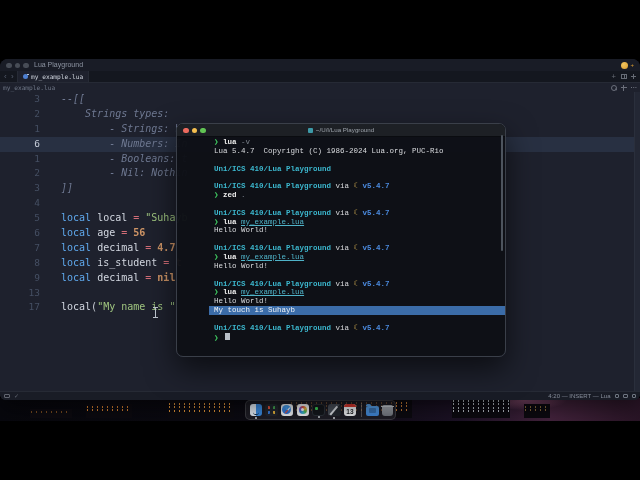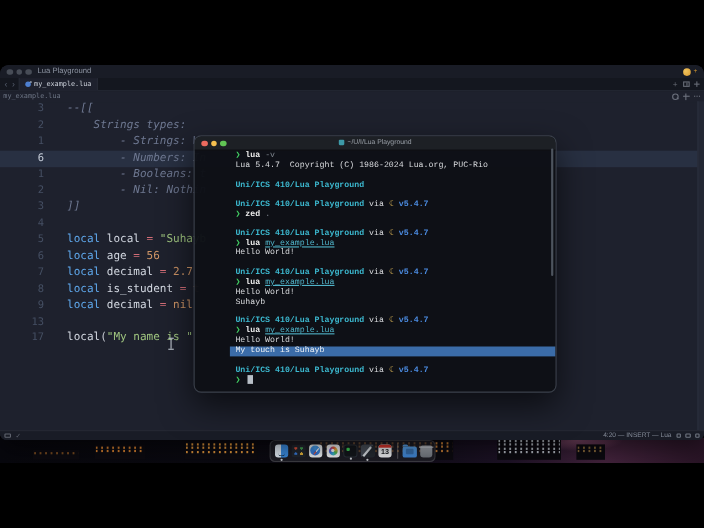--- a/index.html
+++ b/index.html
@@ -110,21 +110,21 @@
     font-family:"DejaVu Sans Mono",monospace;font-size:10px;}
   .crow{position:relative;height:14.9px;line-height:14.9px;white-space:pre;}
   .crow.current{background:#283042;}
   .gut{position:absolute;left:0;top:0;width:40px;text-align:right;color:#454f63;font-size:9.5px;}
   .crow.current .gut{color:#c6cdd9;}
   .code{position:absolute;left:61px;top:0;}
   .tk-cm{color:#6e7891;font-style:italic;}
   .tk-kw{color:#5fa8ec;}
   .tk-vr{color:#d2d7e0;}
   .tk-op{color:#d26d77;}
-  .tk-nm{color:#cf9566;}
+  .tk-nm{color:#cf9566;font-weight:bold;}
   .tk-st{color:#9fc57f;}
   .tk-pn{color:#c9cdd5;}
   .scroll-track{position:absolute;right:0;top:33px;bottom:8px;width:5px;background:#232734;
     border-left:1px solid #2a2f3c;}
   .ibeam{position:absolute;left:155px;top:249px;width:1px;height:9px;background:#c3cad4;z-index:6;}
   .ibeam::before,.ibeam::after{content:"";position:absolute;left:-2px;width:5px;height:1px;background:#c3cad4;}
   .ibeam::before{top:-1px}.ibeam::after{bottom:-1px}
 
   
   .zed-status{position:absolute;left:0;bottom:0;width:100%;height:8px;background:#191c26;
@@ -257,21 +257,21 @@
         <div class="crow" data-name="code-line"><span class="gut" data-name="line-number">3</span><span class="code"><span class="tk-cm">--[[</span></span></div>
         <div class="crow" data-name="code-line"><span class="gut" data-name="line-number">2</span><span class="code"><span class="tk-cm">    Strings types:</span></span></div>
         <div class="crow" data-name="code-line"><span class="gut" data-name="line-number">1</span><span class="code"><span class="tk-cm">        - Strings: Wo</span></span></div>
         <div class="crow current" data-name="code-line"><span class="gut" data-name="line-number">6</span><span class="code"><span class="tk-cm">        - Numbers: In</span></span></div>
         <div class="crow" data-name="code-line"><span class="gut" data-name="line-number">1</span><span class="code"><span class="tk-cm">        - Booleans: t</span></span></div>
         <div class="crow" data-name="code-line"><span class="gut" data-name="line-number">2</span><span class="code"><span class="tk-cm">        - Nil: Nothin</span></span></div>
         <div class="crow" data-name="code-line"><span class="gut" data-name="line-number">3</span><span class="code"><span class="tk-cm">]]</span></span></div>
         <div class="crow" data-name="code-line"><span class="gut" data-name="line-number">4</span><span class="code"></span></div>
         <div class="crow" data-name="code-line"><span class="gut" data-name="line-number">5</span><span class="code"><span class="tk-kw">local </span><span class="tk-vr">local </span><span class="tk-op">= </span><span class="tk-st">"Suhayb</span></span></div>
         <div class="crow" data-name="code-line"><span class="gut" data-name="line-number">6</span><span class="code"><span class="tk-kw">local </span><span class="tk-vr">age </span><span class="tk-op">= </span><span class="tk-nm">56</span></span></div>
-        <div class="crow" data-name="code-line"><span class="gut" data-name="line-number">7</span><span class="code"><span class="tk-kw">local </span><span class="tk-vr">decimal </span><span class="tk-op">= </span><span class="tk-nm">2.7</span></span></div>
+        <div class="crow" data-name="code-line"><span class="gut" data-name="line-number">7</span><span class="code"><span class="tk-kw">local </span><span class="tk-vr">decimal </span><span class="tk-op">= </span><span class="tk-nm">4.7</span></span></div>
         <div class="crow" data-name="code-line"><span class="gut" data-name="line-number">8</span><span class="code"><span class="tk-kw">local </span><span class="tk-vr">is_student </span><span class="tk-op">= </span><span class="tk-nm">t</span></span></div>
         <div class="crow" data-name="code-line"><span class="gut" data-name="line-number">9</span><span class="code"><span class="tk-kw">local </span><span class="tk-vr">decimal </span><span class="tk-op">= </span><span class="tk-nm">nil</span></span></div>
         <div class="crow" data-name="code-line"><span class="gut" data-name="line-number">13</span><span class="code"></span></div>
         <div class="crow" data-name="code-line"><span class="gut" data-name="line-number">17</span><span class="code"><span class="tk-vr">local</span><span class="tk-pn">(</span><span class="tk-st">"My name is "</span></span></div>
       </div>
     <div class="scroll-track" data-name="editor-scrollbar"></div>
     <div class="ibeam" data-name="text-cursor-pointer"></div>
     <div class="zed-status" data-name="status-bar">
       <div class="status-left">
         <span class="mini-ic termpanel" data-name="terminal-panel-icon"></span>
@@ -302,21 +302,20 @@
         <div data-name="terminal-line" class="trow"><span class="sg-d">Uni/ICS 410/Lua Playground</span><span class="sg-t"> via </span><span class="sg-m">☾</span><span class="sg-t"> </span><span class="sg-v">v5.4.7</span></div>
         <div data-name="terminal-line" class="trow"><span class="sg-p">❯ </span><span class="sg-c">zed</span><span class="sg-f"> .</span></div>
         <div data-name="terminal-line" class="trow"></div>
         <div data-name="terminal-line" class="trow"><span class="sg-d">Uni/ICS 410/Lua Playground</span><span class="sg-t"> via </span><span class="sg-m">☾</span><span class="sg-t"> </span><span class="sg-v">v5.4.7</span></div>
         <div data-name="terminal-line" class="trow"><span class="sg-p">❯ </span><span class="sg-c">lua</span><span class="sg-t"> </span><span class="sg-u">my_example.lua</span></div>
         <div data-name="terminal-line" class="trow"><span class="sg-t">Hello World!</span></div>
         <div data-name="terminal-line" class="trow"></div>
         <div data-name="terminal-line" class="trow"><span class="sg-d">Uni/ICS 410/Lua Playground</span><span class="sg-t"> via </span><span class="sg-m">☾</span><span class="sg-t"> </span><span class="sg-v">v5.4.7</span></div>
         <div data-name="terminal-line" class="trow"><span class="sg-p">❯ </span><span class="sg-c">lua</span><span class="sg-t"> </span><span class="sg-u">my_example.lua</span></div>
         <div data-name="terminal-line" class="trow"><span class="sg-t">Hello World!</span></div>
-        <div data-name="terminal-line" class="trow"><span class="sg-t">Suhayb</span></div>
         <div data-name="terminal-line" class="trow"></div>
         <div data-name="terminal-line" class="trow"><span class="sg-d">Uni/ICS 410/Lua Playground</span><span class="sg-t"> via </span><span class="sg-m">☾</span><span class="sg-t"> </span><span class="sg-v">v5.4.7</span></div>
         <div data-name="terminal-line" class="trow"><span class="sg-p">❯ </span><span class="sg-c">lua</span><span class="sg-t"> </span><span class="sg-u">my_example.lua</span></div>
         <div data-name="terminal-line" class="trow"><span class="sg-t">Hello World!</span></div>
         <div data-name="terminal-line-selected" class="trow sel">My touch is Suhayb</div>
         <div data-name="terminal-line" class="trow"></div>
         <div data-name="terminal-line" class="trow"><span class="sg-d">Uni/ICS 410/Lua Playground</span><span class="sg-t"> via </span><span class="sg-m">☾</span><span class="sg-t"> </span><span class="sg-v">v5.4.7</span></div>
         <div data-name="terminal-line" class="trow"><span class="sg-p">❯ </span><span class="blockcur" data-name="terminal-block-cursor"></span></div>
       </div>
     <div class="term-scroll" data-name="terminal-scrollbar"></div>

